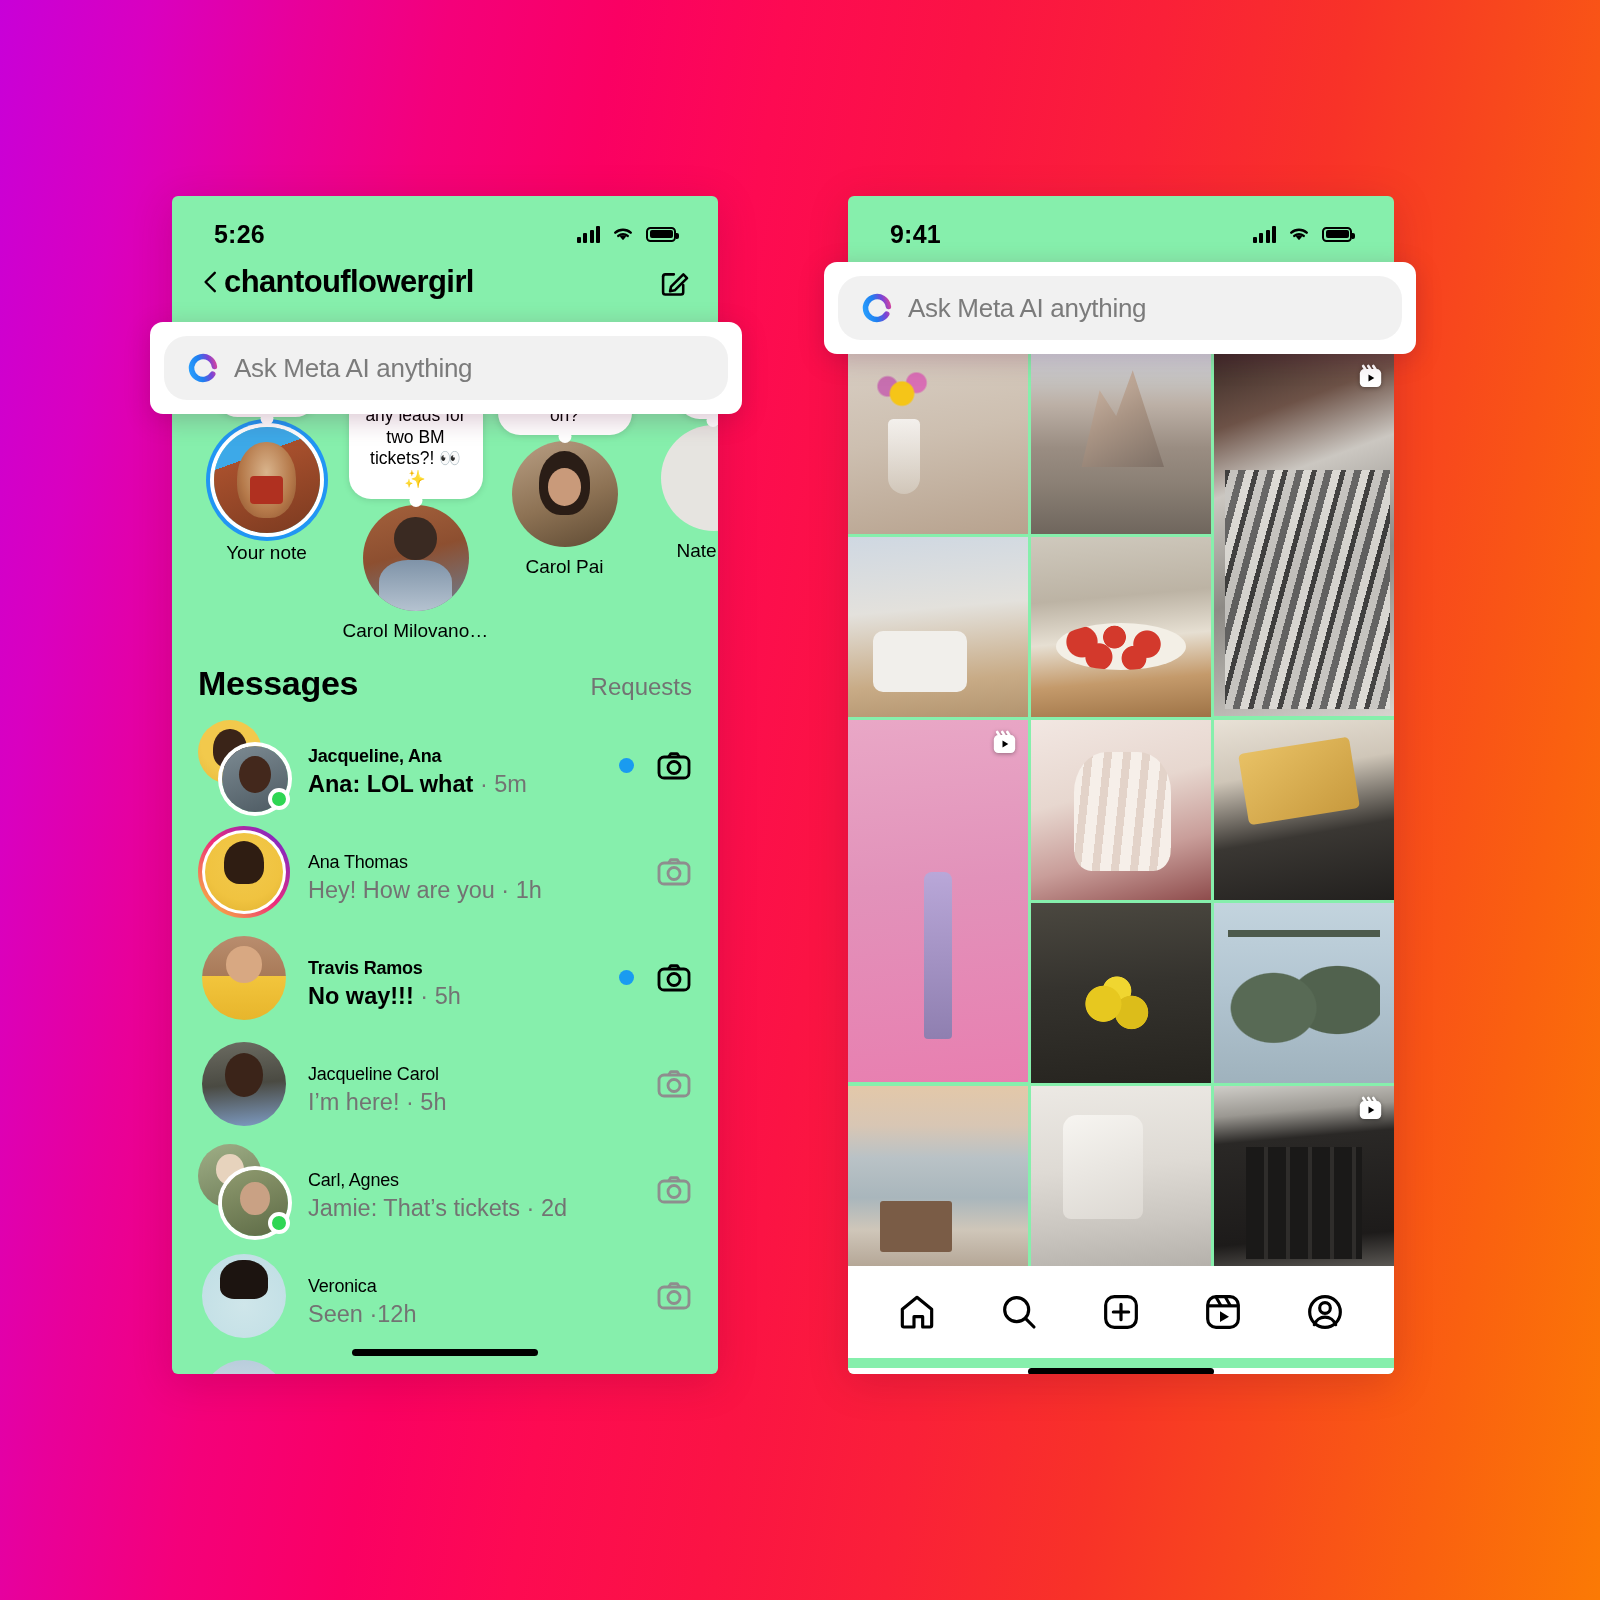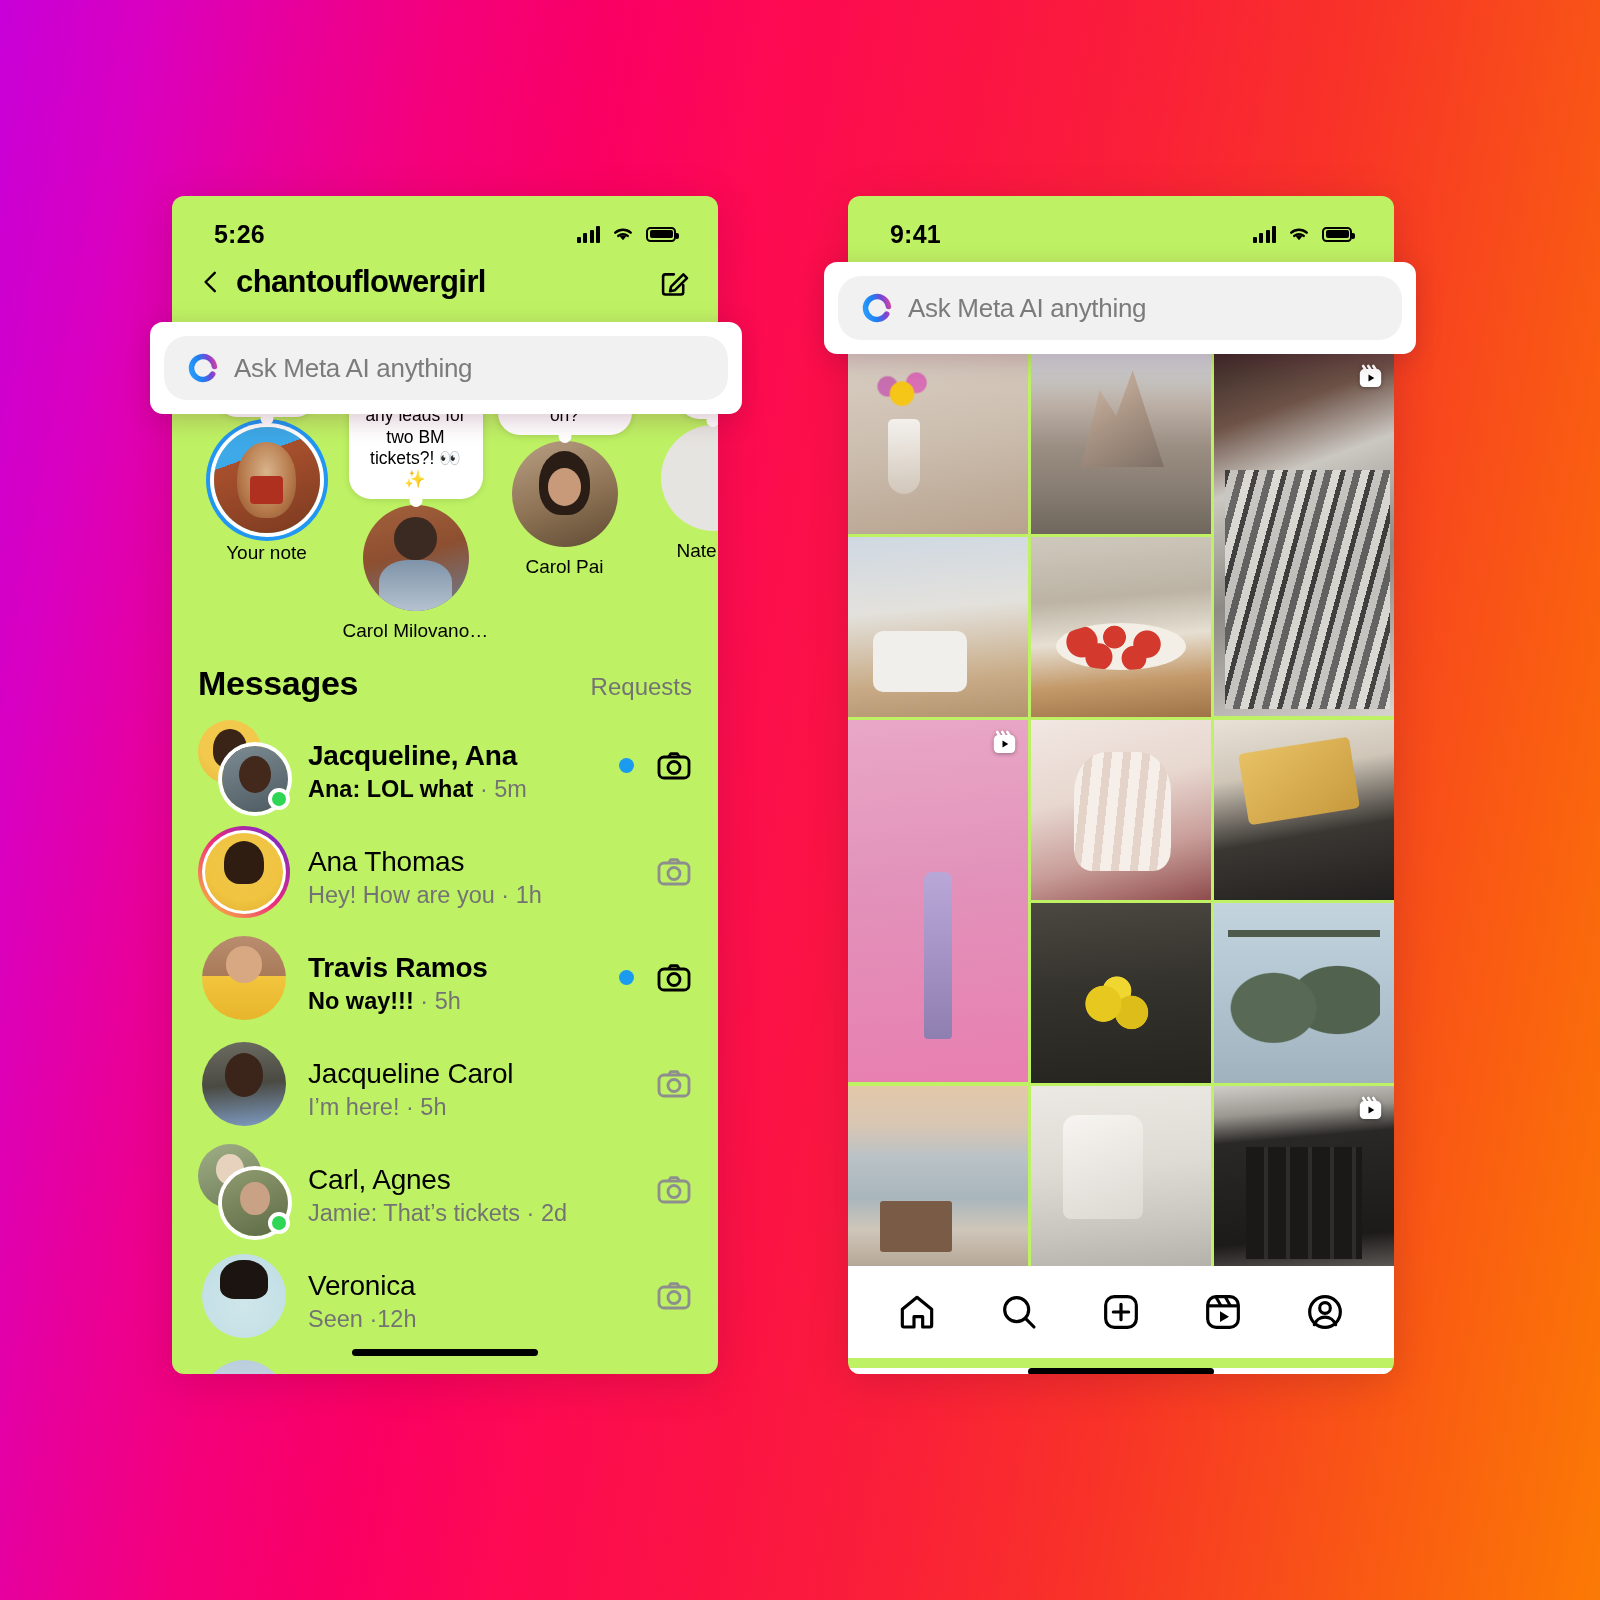--- a/index.html
+++ b/index.html
@@ -9,22 +9,22 @@
     background: linear-gradient(100deg,
       #c800d8 0%, #d900c0 8%, #e8009a 16%, #f4007a 24%,
       #fa0063 33%, #fd0a52 42%, #fb1344 52%, #fa2038 62%,
       #f83228 72%, #f8491c 81%, #fa6010 90%, #fb7a05 100%);
     position: relative;
   }
 
   
   .phone {
     position: absolute;
-    background: #bef264;
-    border-radius: 12px;
+    background: #86efac;
+    border-radius: 6px;
     overflow: hidden;
     box-shadow: 0 8px 40px rgba(80,0,40,0.18);
   }
   #phone-left  { left: 172px; top: 196px; width: 546px; height: 1178px; }
   #phone-right { left: 848px; top: 196px; width: 546px; height: 1178px; }
 
   
   .statusbar {
     height: 62px;
     display: flex; align-items: center;
@@ -50,21 +50,21 @@
   }
   .batt::after {
     content: ""; position: absolute; right: -4.5px; top: 4px;
     width: 2.5px; height: 6px; background: #000; border-radius: 0 2px 2px 0;
   }
   .batt span { display: block; width: 100%; height: 100%; background: #000; border-radius: 2px; }
 
   
   .ig-header {
     display: flex; align-items: center;
-    padding: 6px 26px 12px 26px; gap: 12px;
+    padding: 6px 26px 12px 26px; gap: 0;
   }
   .back-chev { width: 26px; height: 26px; flex: 0 0 auto; }
   .ig-title {
     font-size: 31px; font-weight: bold; color: #000;
     letter-spacing: -0.6px; flex: 1 1 auto;
     white-space: nowrap; overflow: hidden;
   }
   .compose-ico { width: 34px; height: 34px; flex: 0 0 auto; }
 
   
@@ -174,21 +174,21 @@
   .gradient-ring > .inner > .pic {
     position: absolute; left: 3px; top: 3px; right: 3px; bottom: 3px;
     border-radius: 50%; overflow: hidden;
   }
   .online-dot {
     position: absolute; right: 0px; bottom: 2px;
     width: 22px; height: 22px; border-radius: 50%;
     background: #2ed653; border: 4px solid #fff;
   }
   .thread-text { flex: 1 1 auto; min-width: 0; }
-  .thread-name { font-size: 28px; color: #000; letter-spacing: -0.2px; white-space: nowrap; margin-top: 12px; }
+  .thread-name { font-size: 18px; color: #000; letter-spacing: -0.2px; white-space: nowrap; margin-top: 12px; }
   .thread-name.unread { font-weight: bold; }
   .thread-prev {
     font-size: 23.5px; color: #737373; margin-top: 4px;
     white-space: nowrap; overflow: hidden; text-overflow: ellipsis;
   }
   .thread-prev.unread { color: #000; font-weight: bold; }
   .thread-prev .time { color: #737373; font-weight: normal; }
   .thread-right { display: flex; align-items: center; gap: 22px; flex: 0 0 auto; }
   .unread-dot { width: 15px; height: 15px; border-radius: 50%; background: #1a9bf0; }
   .unread-dot.hidden { visibility: hidden; }

